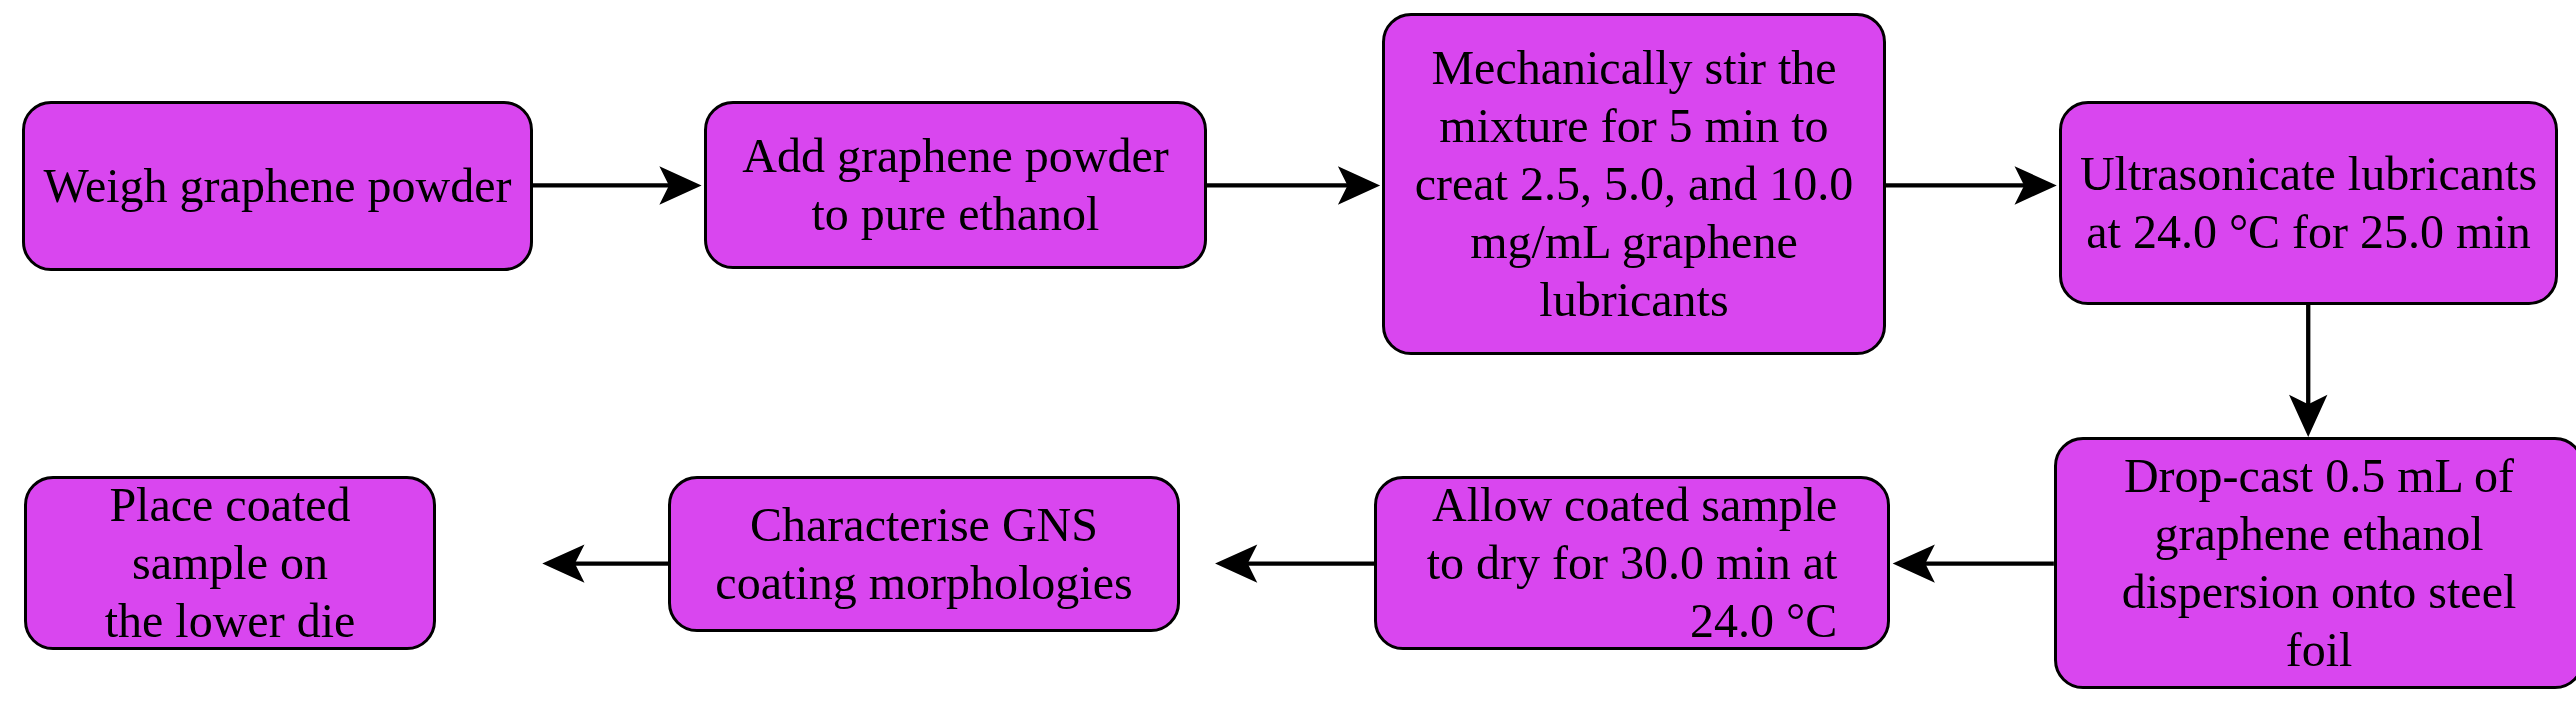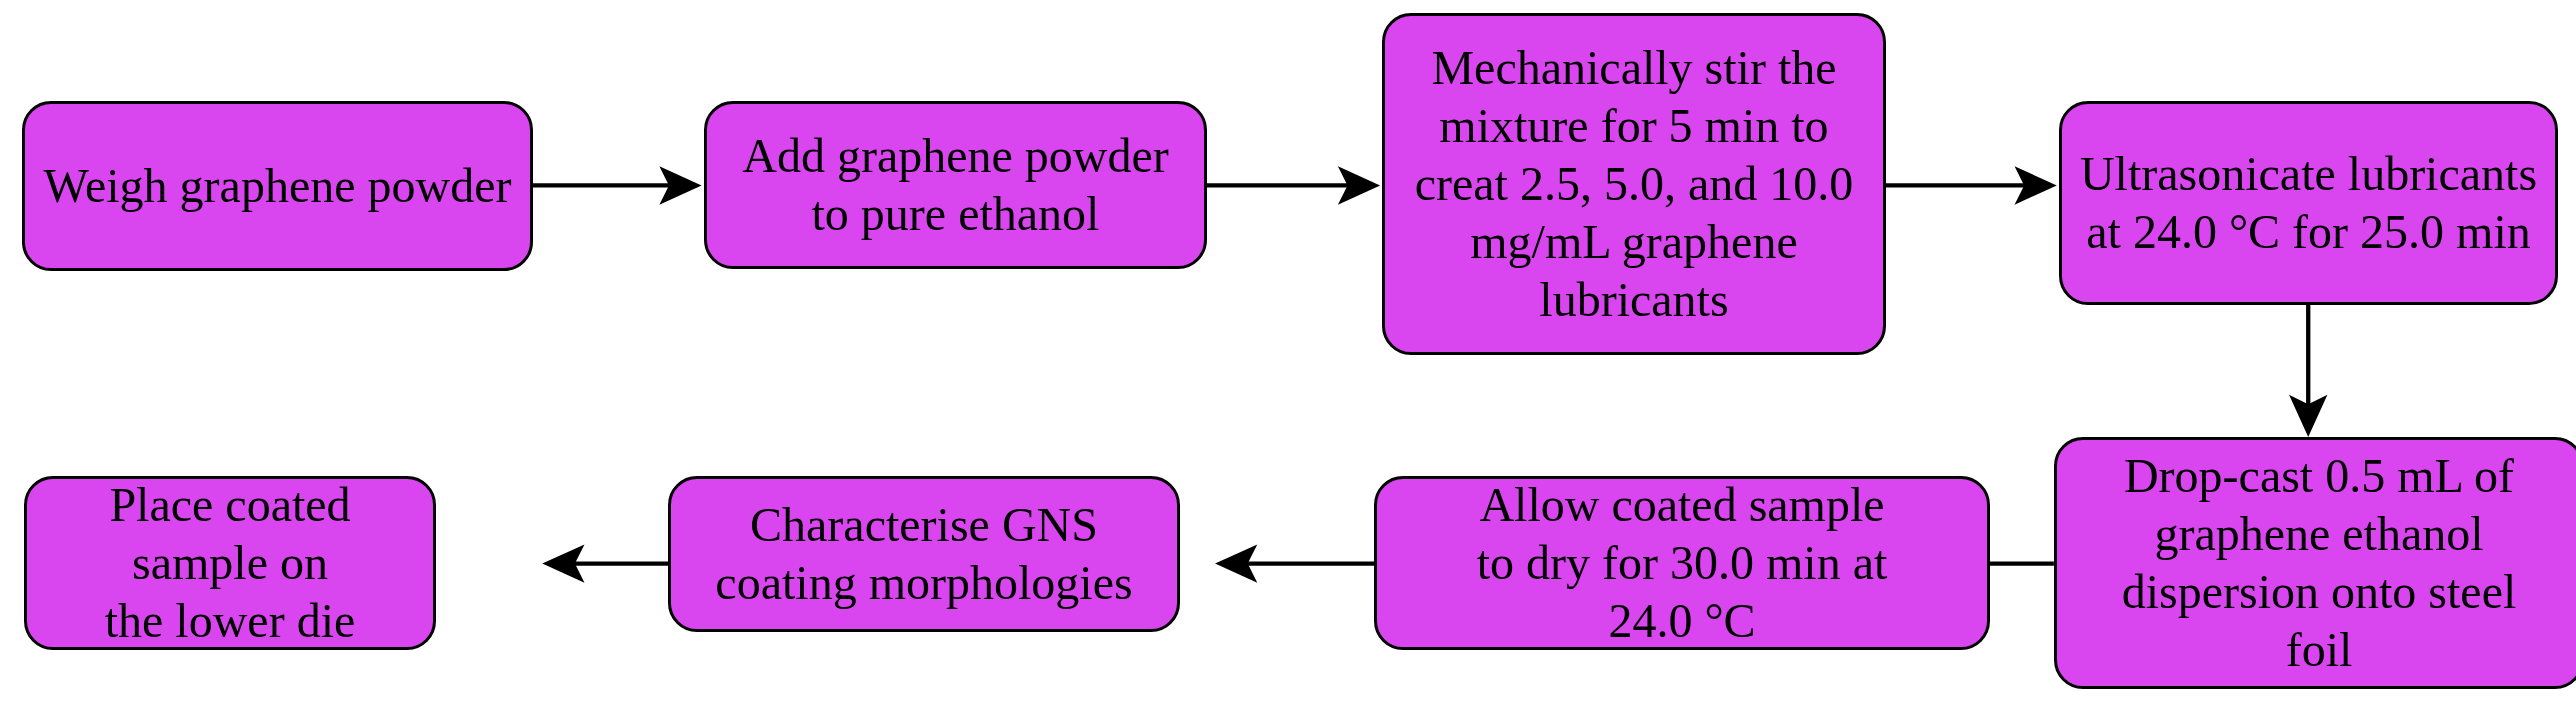--- a/index.html
+++ b/index.html
@@ -47,21 +47,21 @@
     font-size: 48px;
     line-height: 58px;
     white-space: pre-line;
   }
   
   .n1 { left: 22px;   top: 101px; width: 511px; height: 170px; }
   .n2 { left: 704px;  top: 101px; width: 503px; height: 168px; }
   .n3 { left: 1382px; top: 13.4px;  width: 504px; height: 342px; }
   .n4 { left: 2059px; top: 101px; width: 499px; height: 204px; }
   .n5 { left: 2054px; top: 437px; width: 530px; height: 252px; }
-  .n6 { left: 1374px; top: 476px; width: 616px; height: 174px; }
+  .n6 { left: 1374px; top: 476px; width: 516px; height: 174px; text-align: right; }
   .n7 { left: 668px;  top: 476px; width: 512px; height: 156px; }
   .n8 { left: 24px;   top: 476px; width: 412px; height: 174px; }
 </style>
 </head>
 <body>
 
 <div class="canvas">
 
   <svg class="arrows" viewBox="0 0 2684 731" xmlns="http://www.w3.org/2000/svg">
 

